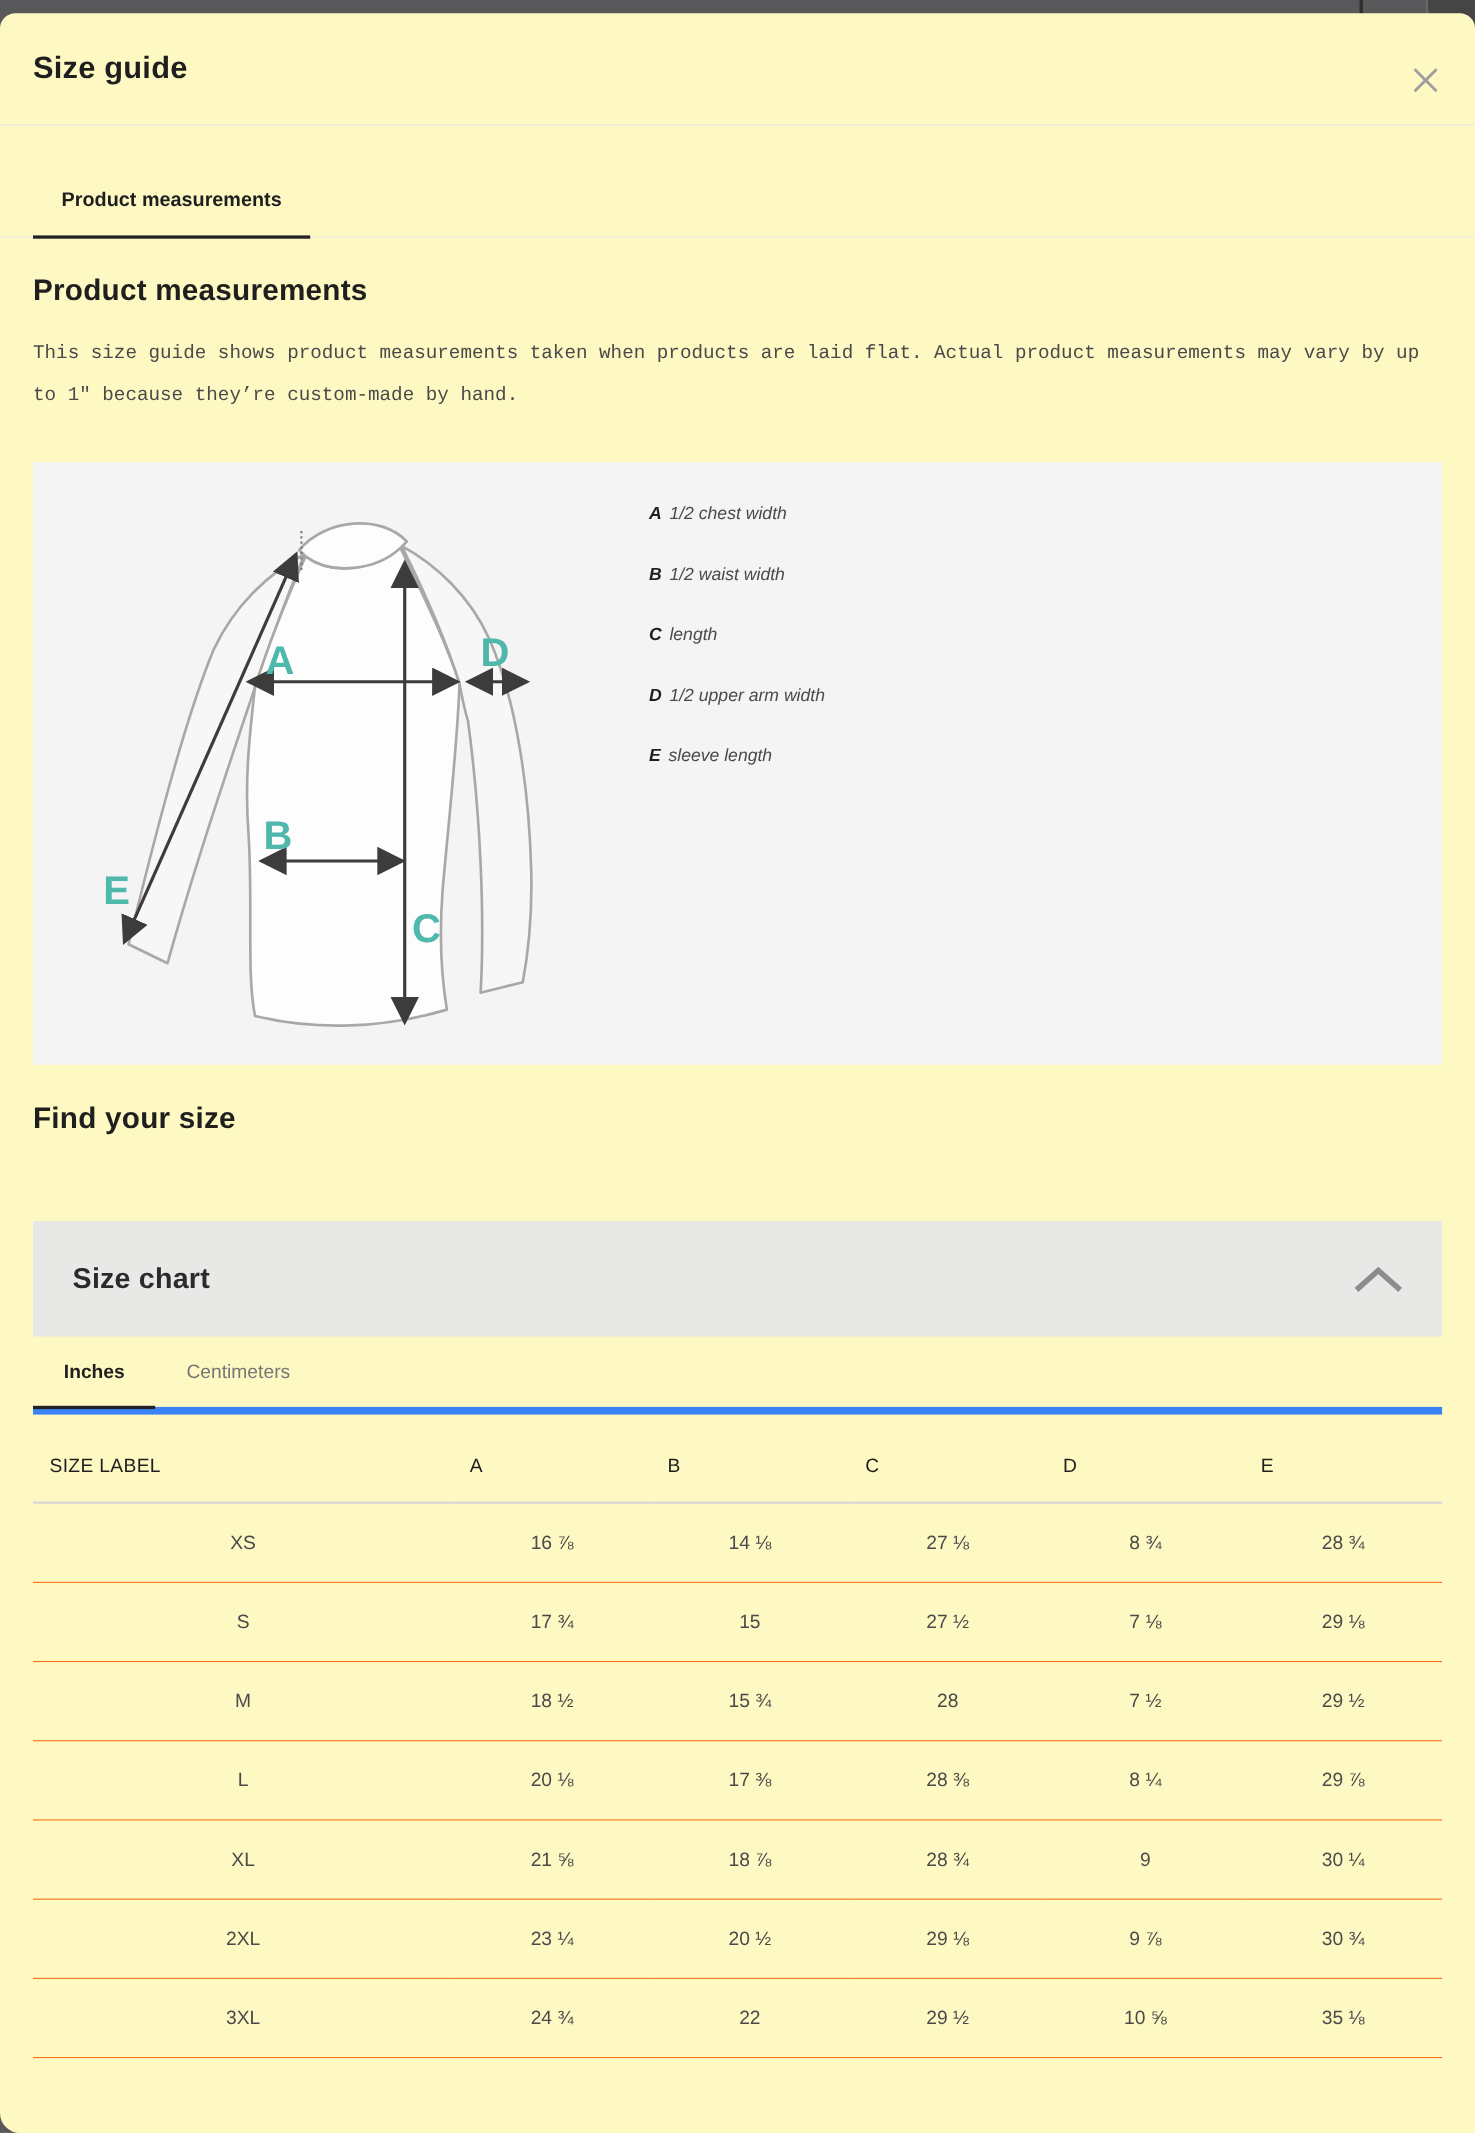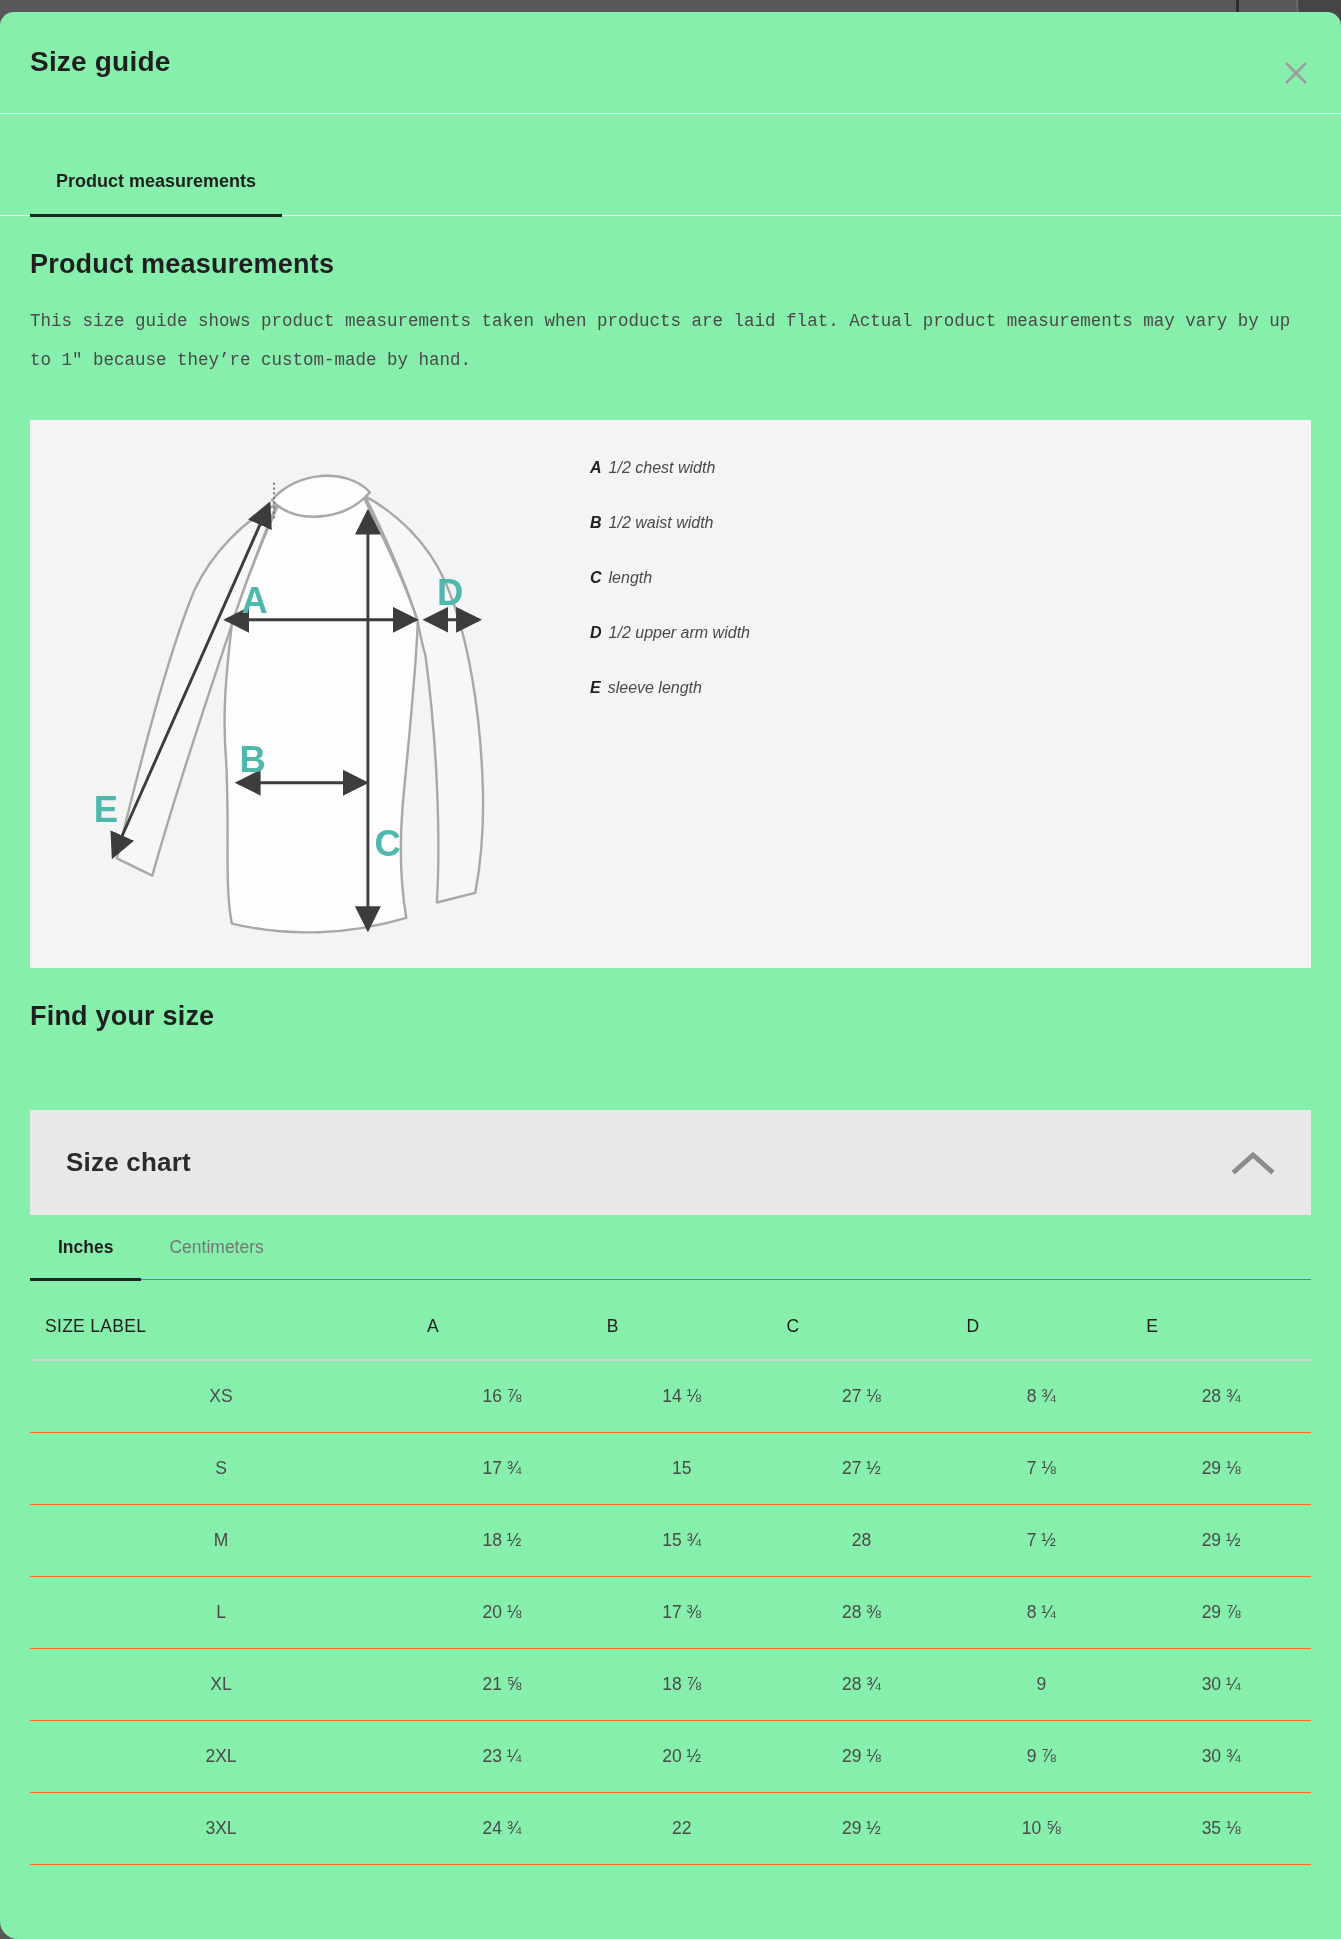--- a/index.html
+++ b/index.html
@@ -10,21 +10,21 @@
     color:#222;
     position:relative;
   }
   
   .backdrop-divider { position:absolute; left:1236px; top:0; width:3px; height:12px; background:#2f2f2f; z-index:0; }
   .backdrop-circle  { position:absolute; left:1296px; top:-24px; width:58px; height:58px; border-radius:50%;
                       background:#454545; border:2px solid #6a6a6a; z-index:0; }
   
   .modal {
     position:absolute; left:0; top:12px; width:1341px; height:1927px;
-    background:#86efac; border-radius:14px 14px 0 18px; z-index:1; overflow:hidden;
+    background:#fef9c3; border-radius:14px 14px 0 18px; z-index:1; overflow:hidden;
   }
   .modal-header { position:relative; padding:30px 30px 31px 30px; border-bottom:1px solid #e7e7e7; }
   .modal-title  { font-size:28px; font-weight:bold; color:#1f1f1f; line-height:40px; letter-spacing:.2px; }
   .close-btn { position:absolute; top:44px; right:28px; width:34px; height:34px; cursor:pointer;
                display:flex; align-items:center; justify-content:center; background:none; border:none; }
   
   .tabs { display:flex; padding:0 30px; border-bottom:1px solid #ececec; }
   .tab  { padding:56px 26px 22px 26px; font-size:18px; color:#767676; cursor:pointer;
           border-bottom:3px solid transparent; margin-bottom:-2px; line-height:22px; }
   .tab.active { color:#1f1f1f; font-weight:bold; border-bottom-color:#222; }
@@ -36,21 +36,21 @@
   .shirt-svg { margin:34px 0 0 60px; flex:none; }
   .legend { margin-left:40px; padding-top:20px; }
   .legend-item { height:55px; line-height:55px; font-size:16px; color:#4a4a4a; white-space:nowrap;font-style:italic; }
   .legend-item b { color:#1f1f1f; margin-right:7px; }
   
   .find-heading { margin-top:32px; }
   .chart-toggle { margin-top:76px; height:105px; background:#e8e8e7; display:flex; align-items:center;
                   justify-content:space-between; padding:0 36px; cursor:pointer; }
   .chart-toggle-title { font-size:26px; font-weight:bold; color:#2b2b2b; letter-spacing:.2px; }
   
-  .unit-tabs { display:flex; border-bottom:1px solid #3b82f6; }
+  .unit-tabs { display:flex; border-bottom:7px solid #3b82f6; }
   .unit-tab  { padding:22px 28px 20px 28px; font-size:17.5px; color:#767676; cursor:pointer;
                border-bottom:3px solid transparent; margin-bottom:-2px; line-height:21px; }
   .unit-tab.active { color:#1f1f1f; font-weight:bold; border-bottom-color:#222; }
   
   table.size-table { width:100%; border-collapse:collapse; margin-bottom:70px; }
   .size-table th { text-align:left; font-size:17.5px; font-weight:normal; color:#1f1f1f;
                    padding:36px 15px 22px 15px; border-bottom:2px solid #d6d6d6; letter-spacing:.3px; }
   .size-table td { text-align:center; font-size:17.5px; color:#4a4a4a;
                    padding:24px 15px; border-bottom:1px solid #f97316; line-height:23px; }
   .size-table th.col-size, .size-table td.col-size { width:382px; }

